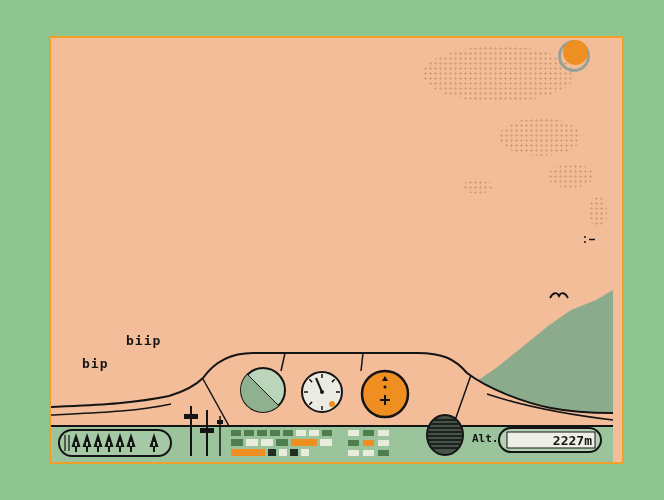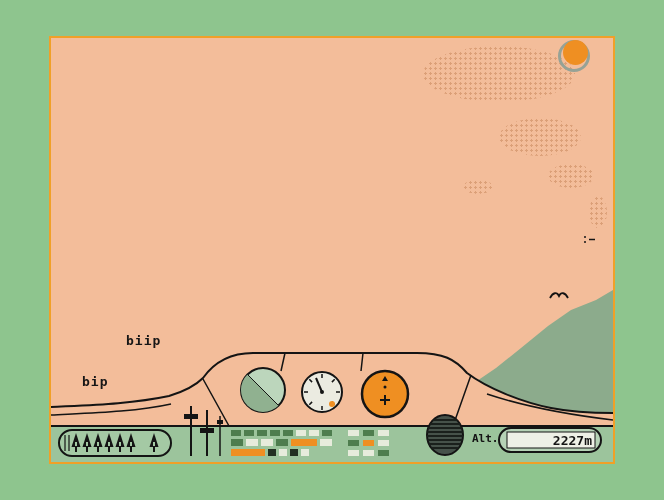--- a/index.html
+++ b/index.html
@@ -4,29 +4,29 @@
 <style>
   html,body{margin:0;padding:0;}
   body{
     width:664px;height:500px;
     background:#8ec58e;
     font-family:"DejaVu Sans Mono","Liberation Mono",monospace;
   }
   .screen{position:relative;width:664px;height:500px;background:#8ec58e;overflow:hidden;}
   .game-frame{
     position:absolute;left:49px;top:36px;width:562px;height:424px;
-    background:#f3bd9a;border:2px solid #f0a028;overflow:hidden;
+    background:#f3bd9a;border:2px solid #f0a028;overflow:hidden;padding-left:9px;
   }
   .scene{position:absolute;left:0;top:0;width:562px;height:424px;display:block;}
   .sound-text{
     position:absolute;color:#161616;font-weight:bold;font-size:13px;
     letter-spacing:1px;line-height:1;
   }
   .t1{left:75px;top:296px;}
-  .t2{left:31px;top:337px;}
+  .t2{left:31px;top:319px;}
   .sun-ring{
     position:absolute;left:507px;top:2px;width:26px;height:26px;
     border:3px solid #96a296;border-radius:50%;
   }
   .sun{
     position:absolute;left:512px;top:2px;width:25px;height:25px;
     background:#ef8f22;border-radius:50%;
   }
   .dither{
     position:absolute;

